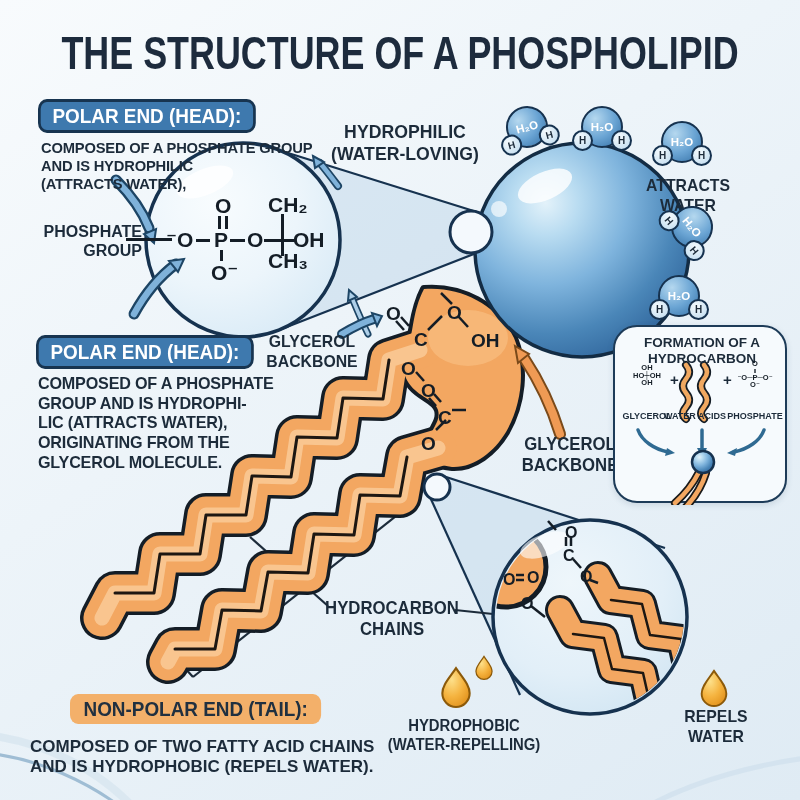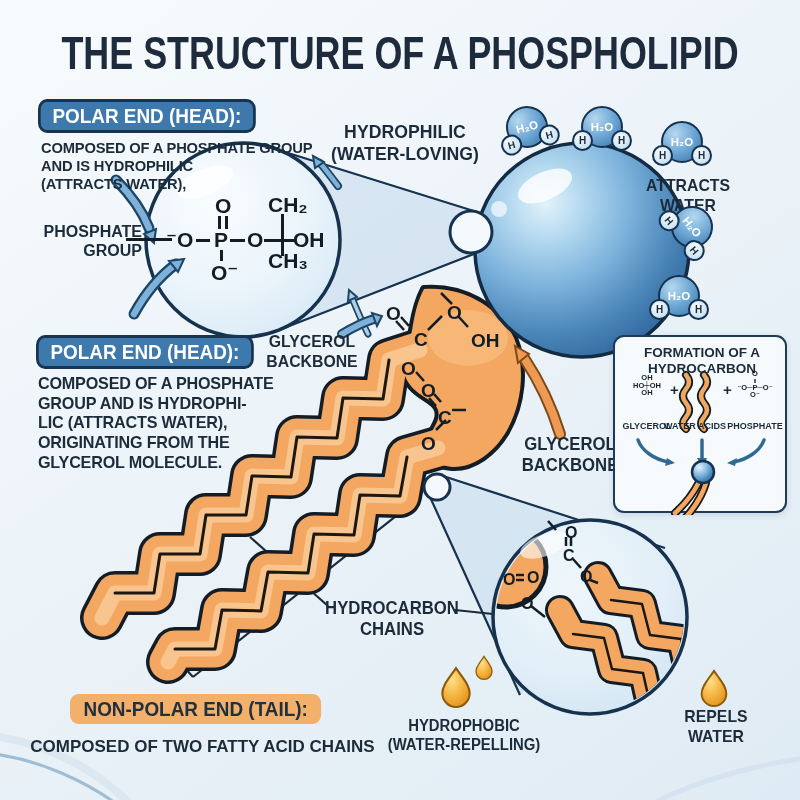--- a/index.html
+++ b/index.html
@@ -44,22 +44,22 @@
     color:#fff; font-size:11.5px; font-weight:800;
   }
   .wm-h {
     position:absolute; width:21px; height:21px; border-radius:50%;
     background:radial-gradient(circle at 35% 30%, #f4fafd, #cbe2f2 75%);
     border:2px solid #16324f; display:flex; align-items:center; justify-content:center;
     color:#1c2b3a; font-size:10px; font-weight:800;
   }
   .wm-h.l { left:-30px; top:3px; } .wm-h.r { left:9px; top:3px; }
   #inset {
-    position:absolute; left:613px; top:335px; width:174px; height:178px;
-    background:#f6fafd; border:2.5px solid #1d3b58; border-radius:11px;
+    position:absolute; left:613px; top:325px; width:174px; height:178px;
+    background:#f6fafd; border:2.5px solid #1d3b58; border-radius:24px;
     box-shadow:0 2px 6px rgba(40,70,100,.15);
   }
   .ins-t { font-size:13.5px; font-weight:800; }
   .ins-s { font-size:7.5px; font-weight:800; line-height:1; color:#141d26; }
   .ins-l { font-size:9px; font-weight:800; }
   .ins-p { font-size:15px; font-weight:800; }
 </style>
 </head>
 <body>
 
@@ -254,22 +254,23 @@
   <span>GLYCEROL</span>
   <span>BACKBONE</span>
 </div>
 
 <div class="abs t blk cx" style="left:392px; top:598px; font-size:18px;">
   <span>HYDROCARBON</span>
   <span>CHAINS</span>
 </div>
 
 <div class="abs pill-orange" style="left:70px; top:694px;">NON-POLAR END (TAIL):</div>
-<div class="abs t blk" style="left:30px; top:737px; width:345px; text-align:center; font-size:17px; font-weight:800;">
+<div class="abs t blk" style="left:30px; top:737px; width:345px; font-size:17px; font-weight:800;">
   <span>COMPOSED OF TWO FATTY ACID CHAINS</span>
+  <span>AND IS HYDROPHOBIC (REPELS WATER).</span>
 </div>
 <div class="abs t blk cx" style="left:464px; top:717px; font-size:16px;">
   <span>HYDROPHOBIC</span>
   <span>(WATER-REPELLING)</span>
 </div>
 <div class="abs t blk cx" style="left:716px; top:707px; font-size:17px;">
   <span>REPELS</span>
   <span>WATER</span>
 </div>
 

